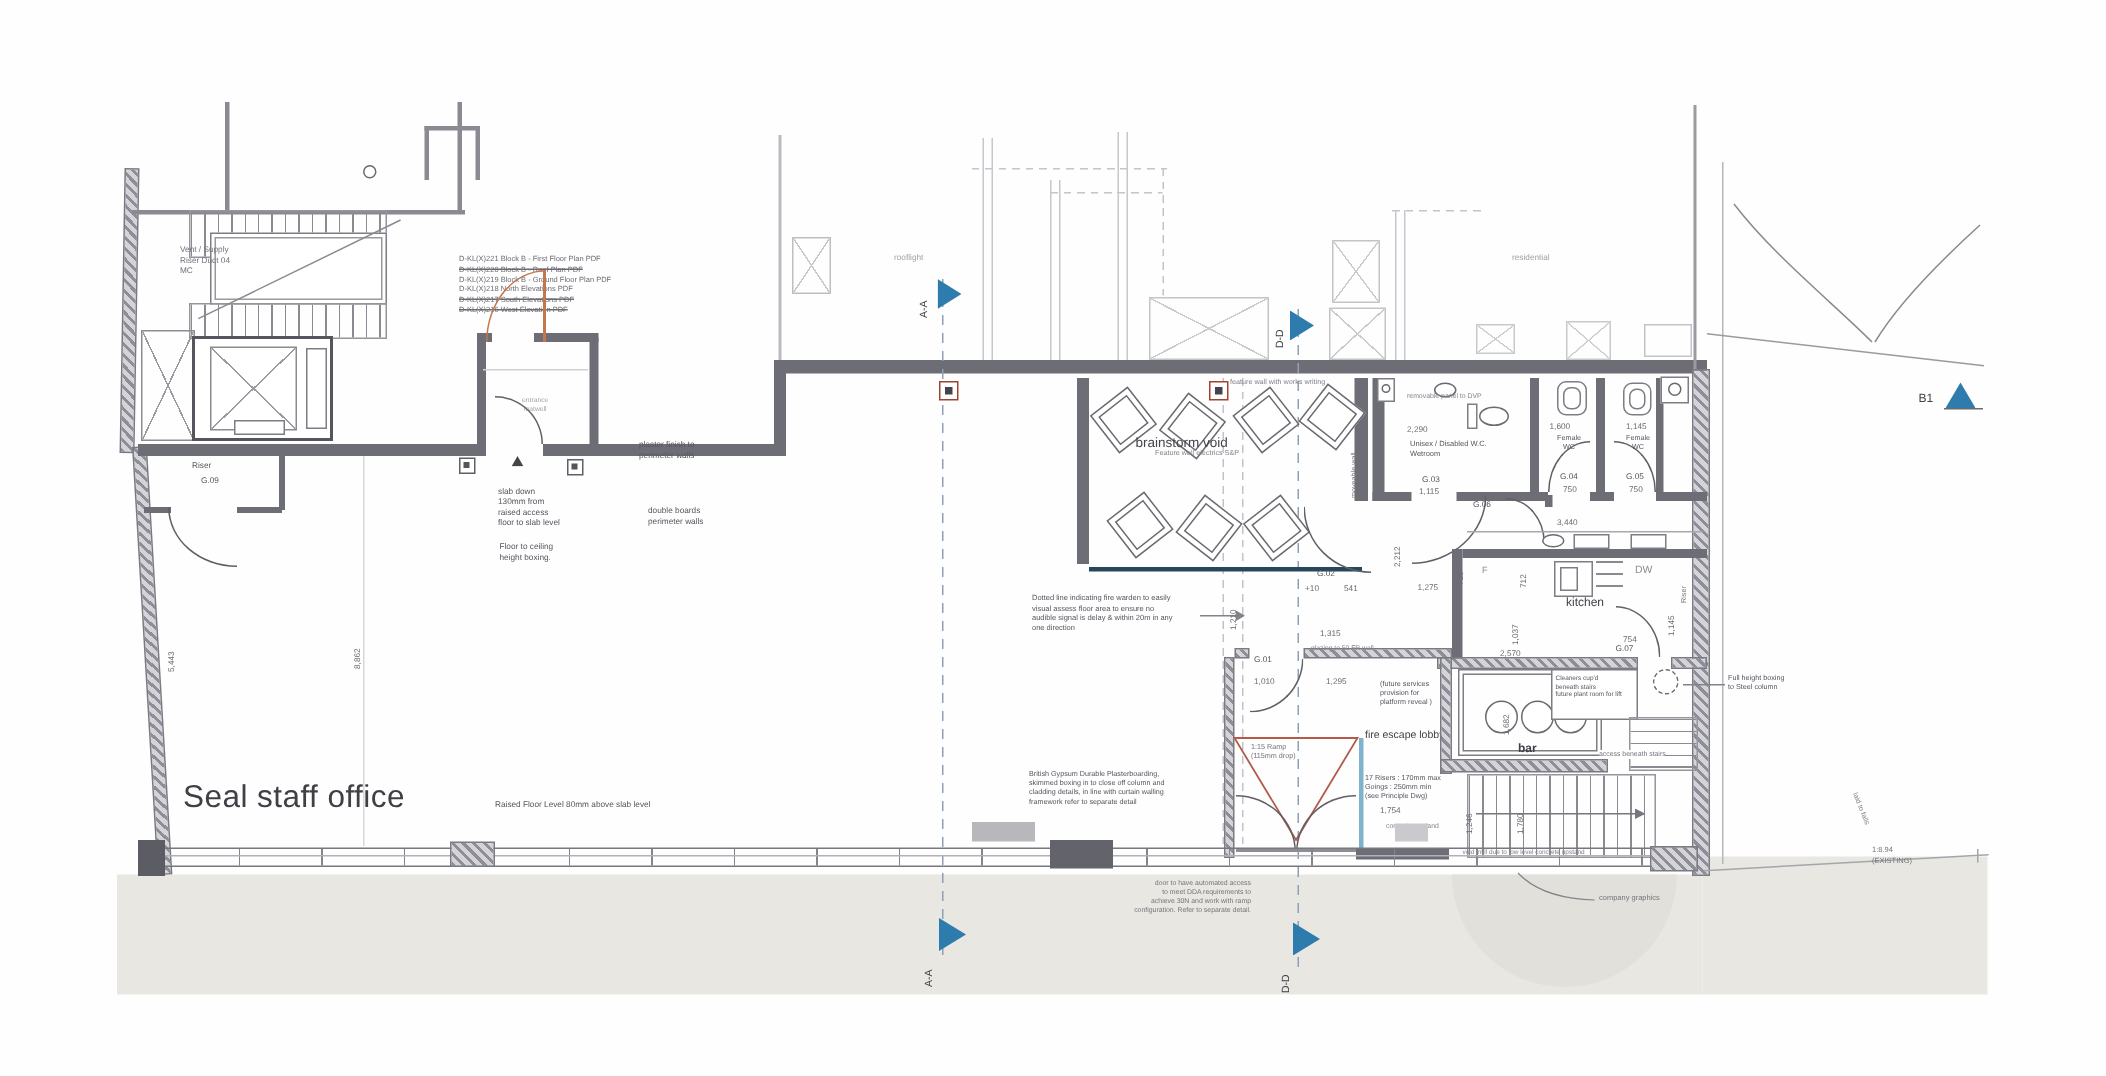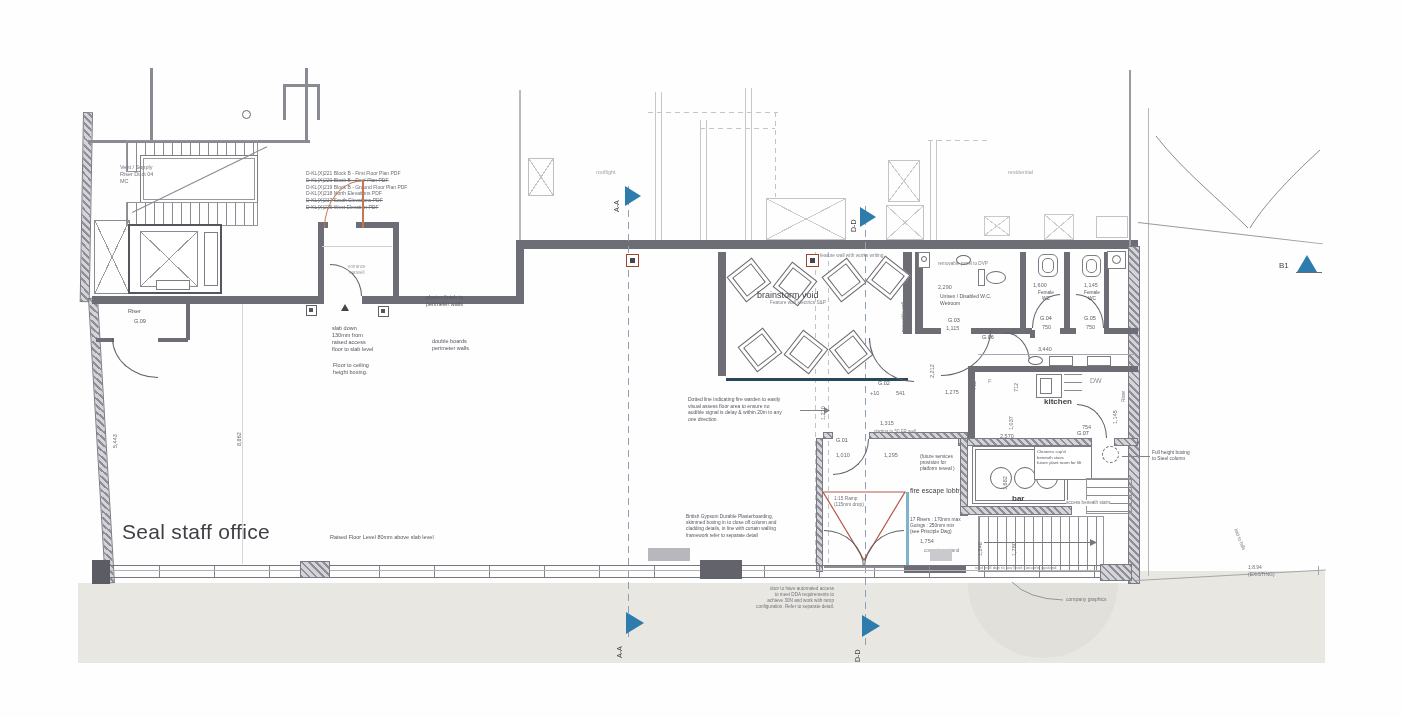--- a/index.html
+++ b/index.html
@@ -246,21 +246,21 @@
 
   <div class="w" style="left:975px;top:366px;width:163px;height:6px;"></div>
   <div class="w" style="left:968px;top:366px;width:7px;height:78px;"></div>
   <div class="hw" style="left:958px;top:438px;width:134px;height:8px;"></div>
   <div class="hw" style="left:1114px;top:438px;width:24px;height:8px;"></div>
   <div class="box" style="left:1036px;top:374px;width:26px;height:24px;"></div>
   <div class="box" style="left:1040px;top:378px;width:12px;height:16px;"></div>
   <div class="treads-h" style="left:1064px;top:374px;width:18px;height:24px;border:none;"></div>
   <div class="t" style="left:988px;top:378px;color:#8d8d94;font-size:6px;">F</div>
   <div class="t" style="left:1090px;top:376px;color:#8d8d94;font-size:7px;">DW</div>
-  <div class="t" style="left:1044px;top:397px;font-size:8px;color:#3f3f46;font-weight:bold;">kitchen</div>
+  <div class="t" style="left:1044px;top:397px;font-size:8px;color:#3f3f46;font-weight:normal;">kitchen</div>
   <div class="arc tr" style="left:1077px;top:404px;width:30px;height:34px;"></div>
   <div class="t" style="left:1077px;top:430px;">G.07</div>
   <div class="t dim" style="left:1082px;top:424px;">754</div>
   <div class="t dim" style="left:1000px;top:433px;">2,570</div>
   <div class="t dim r90" style="left:1008px;top:430px;">1,037</div>
   <div class="t dim r90" style="left:1112px;top:424px;">1,145</div>
 
   <div class="hw" style="left:816px;top:438px;width:7px;height:134px;"></div>
   <div class="hw" style="left:823px;top:432px;width:10px;height:7px;"></div>
   <div class="hw" style="left:869px;top:432px;width:99px;height:7px;"></div>

